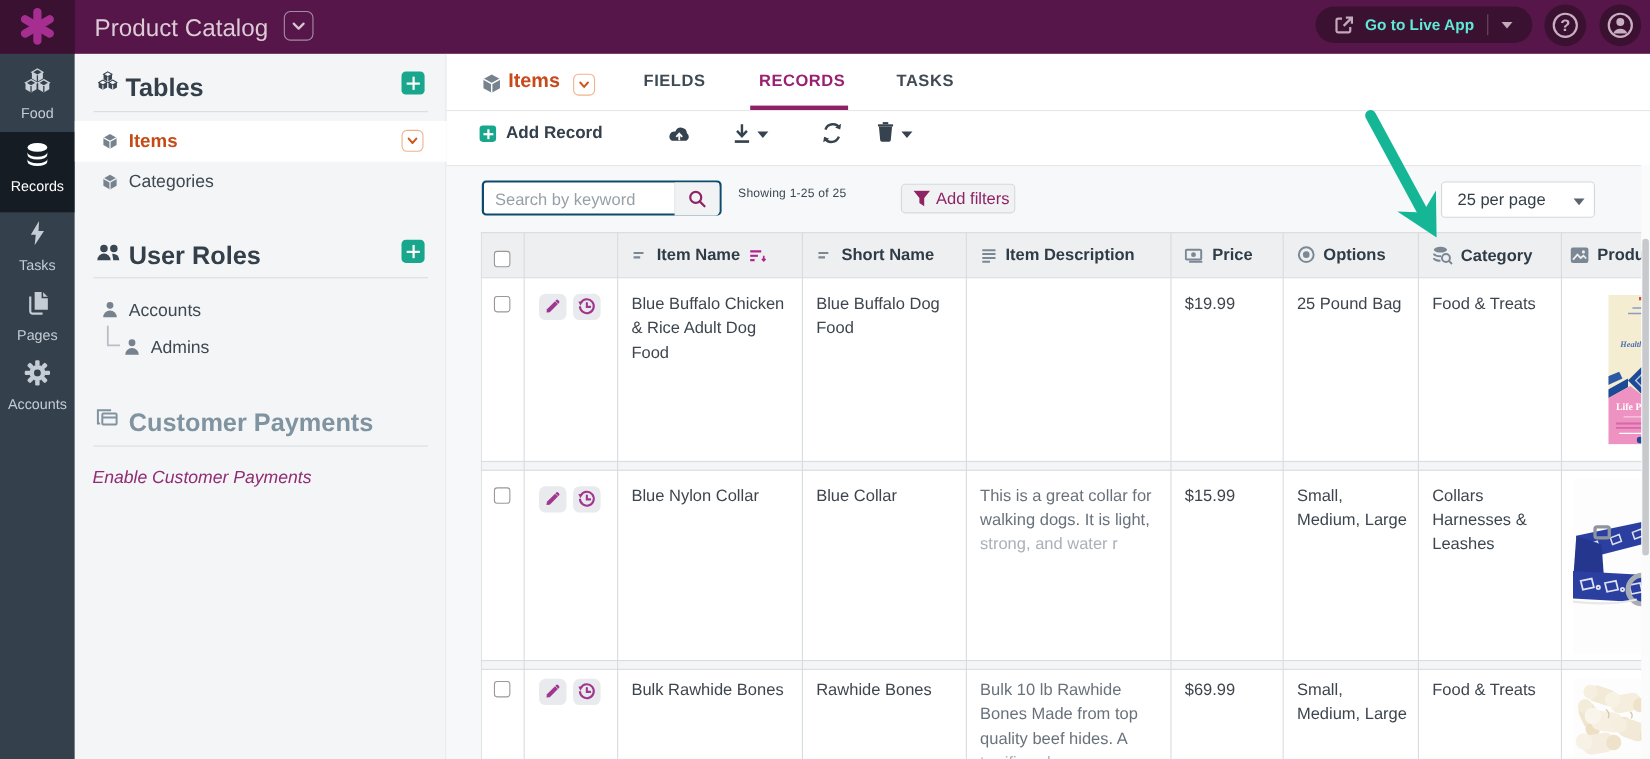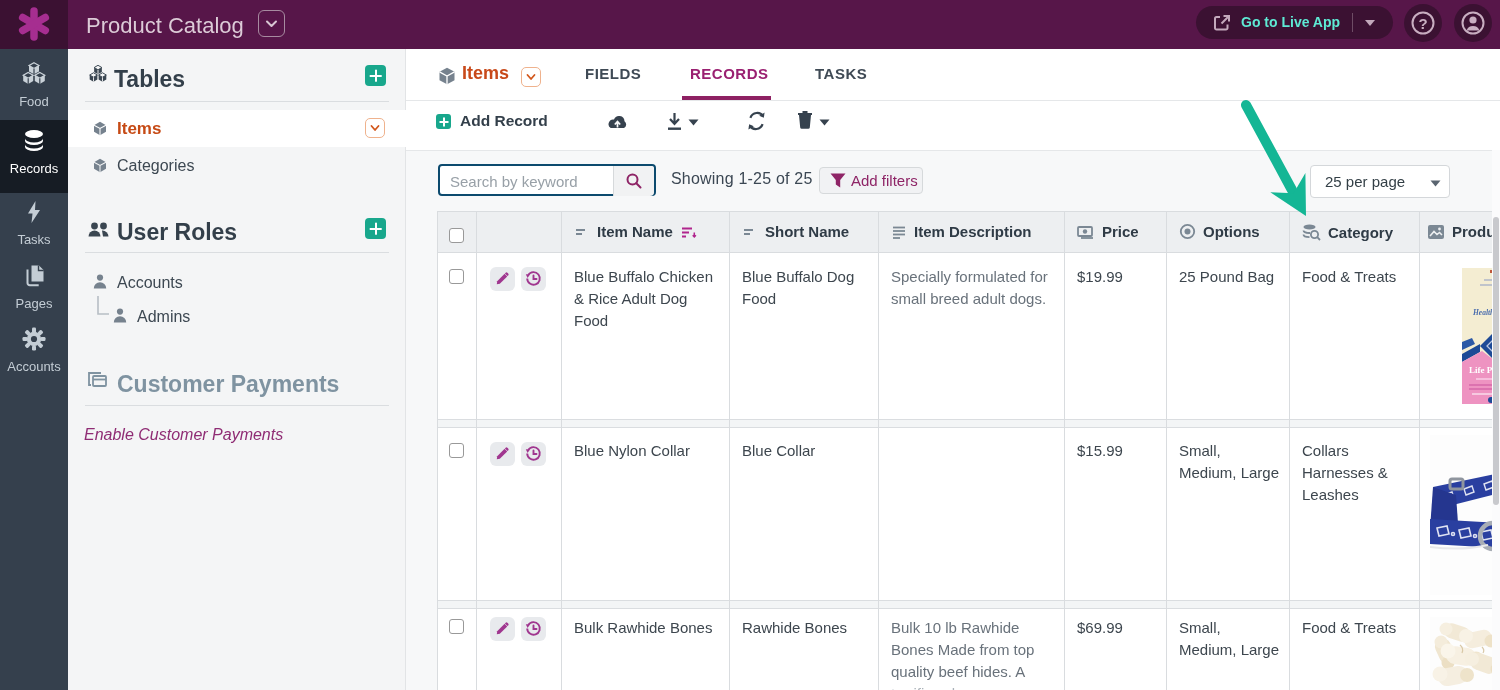--- a/index.html
+++ b/index.html
@@ -46,21 +46,21 @@
   #tab-underline { position:absolute; left:276px; top:47px; width:89px; height:4px; background:#8e2163; }
   #itemstab { position:absolute; left:56px; top:14px; font-size:18px; font-weight:bold; color:#c8491a; }
   #itemstabchev { position:absolute; left:115px; top:18px; width:20px; height:20px; border:1px solid #efb28d; border-radius:5px; }
   #addrec { position:absolute; left:54px; top:63px; font-size:15.5px; font-weight:bold; color:#333f4a; }
   #greyzone { position:absolute; left:0; top:101px; width:1094px; height:540px; background:#f7f8f9; border-top:1px solid #e5e7e9; }
 
   
   #searchwrap { position:absolute; left:32px; top:115px; width:218px; height:32px; border:2px solid #0c4a6e; border-radius:4px; background:#fff; }
   #searchwrap .ph { position:absolute; left:10px; top:7px; font-size:15px; color:#98a0a7; }
   #searchbtn { position:absolute; right:0; top:0; width:41px; height:30px; background:#f1f2f3; border-left:1px solid #d6d9db; border-radius:0 4px 4px 0; }
-  #showing { position:absolute; left:265px; top:121px; font-size:16px; font-weight:normal; color:#3b4753; letter-spacing:0.2px; }
+  #showing { position:absolute; left:265px; top:121px; font-size:11px; font-weight:normal; color:#3b4753; letter-spacing:0.2px; }
   #addfilters { position:absolute; left:413px; top:118px; width:104px; height:27px; background:#f1f2f4; border:1px solid #d6d9db; border-radius:4px; }
   #addfilters .t { position:absolute; left:31px; top:4px; font-size:15px; color:#8e2466; }
   #perpage { position:absolute; left:904px; top:116px; width:140px; height:33px; background:#fff; border:1px solid #d4d7da; border-radius:4px; }
   #perpage .t { position:absolute; left:14px; top:7px; font-size:15px; color:#333f46; }
 
   
   #tbl { position:absolute; left:437px; top:211px; width:1063px; height:479px; background:#fff; overflow:hidden; }
   .hdr-in { display:flex; align-items:center; gap:7px; padding:12px 0 0 13px; font-size:15px; font-weight:bold; color:#2f3b46; }
   .hdr-in .hic { flex:0 0 auto; }
   .celltx { font-size:15px; color:#3d464e; line-height:22px; white-space:nowrap; }
@@ -411,21 +411,20 @@
       </div>
 <div class="abtn" style="left:84px;top:56px">
         <span style="position:absolute;left:4px;top:3px"><svg width="17" height="17" viewBox="0 0 17 17">
             <path d="M3.2 5.0 A6.3 6.3 0 1 1 2.2 8.5" fill="none" stroke="#a0368f" stroke-width="1.9"></path>
             <path d="M0.8 4.2 L4.9 4.4 L2.6 7.9 Z" fill="#a0368f"></path>
             <path d="M8.5 5.5 V9 H11.5" fill="none" stroke="#a0368f" stroke-width="1.9" stroke-linecap="round"></path>
           </svg></span>
       </div>
 <div class="celltx abs" style="left:137px;top:55px;width:143px">Blue Buffalo Chicken<br>&amp; Rice Adult Dog<br>Food</div>
 <div class="celltx abs" style="left:305px;top:55px;width:124px">Blue Buffalo Dog<br>Food</div>
-<div class="celltx desc abs" style="left:454px;top:55px;width:161px">Specially formulated for<br>small breed adult dogs.</div>
 <div class="celltx abs" style="left:640px;top:55px;width:77px">$19.99</div>
 <div class="celltx abs" style="left:742px;top:55px;width:98px">25 Pound Bag</div>
 <div class="celltx abs" style="left:865px;top:55px;width:105px">Food &amp; Treats</div>
 <div class="abs" style="left:1025px;top:57px;width:60px;height:136px;overflow:hidden">
 <svg width="60" height="136" viewBox="0 0 60 136">
 <rect x="0" y="0" width="60" height="92" fill="#f4edd2"></rect>
 <rect x="28" y="2" width="32" height="3" fill="#c0563a"></rect>
 <g stroke="#8c9cc4" stroke-width="1.2">
 <line x1="22" y1="12" x2="58" y2="12"></line>
             <line x1="18" y1="17" x2="58" y2="17"></line>
@@ -459,20 +458,21 @@
       </div>
 <div class="abtn" style="left:84px;top:231px">
         <span style="position:absolute;left:4px;top:3px"><svg width="17" height="17" viewBox="0 0 17 17">
             <path d="M3.2 5.0 A6.3 6.3 0 1 1 2.2 8.5" fill="none" stroke="#a0368f" stroke-width="1.9"></path>
             <path d="M0.8 4.2 L4.9 4.4 L2.6 7.9 Z" fill="#a0368f"></path>
             <path d="M8.5 5.5 V9 H11.5" fill="none" stroke="#a0368f" stroke-width="1.9" stroke-linecap="round"></path>
           </svg></span>
       </div>
 <div class="celltx abs" style="left:137px;top:229px;width:143px">Blue Nylon Collar</div>
 <div class="celltx abs" style="left:305px;top:229px;width:124px">Blue Collar</div>
+<div class="celltx desc abs" style="left:454px;top:229px;width:161px">This is a great collar for<br>walking dogs. It is light,<br><span class="fade">strong, and water r</span></div>
 <div class="celltx abs" style="left:640px;top:229px;width:77px">$15.99</div>
 <div class="celltx abs" style="left:742px;top:229px;width:98px">Small,<br>Medium, Large</div>
 <div class="celltx abs" style="left:865px;top:229px;width:105px">Collars<br>Harnesses &amp;<br>Leashes</div>
 <div class="abs" style="left:993px;top:224px;width:70px;height:160px;overflow:hidden">
 <svg width="70" height="160" viewBox="0 0 70 160">
 <rect width="70" height="160" fill="#fdfdfd"></rect>
 <polygon points="3,52 70,38 70,58 7,74" fill="#2a3fa0"></polygon>
 <g fill="none" stroke="#dfe2f2" stroke-width="1.4">
 <path d="M14 60 l8 -3 l2 6 l-8 3 z"></path>
 <path d="M34 54 l8 -3 l2 6 l-8 3 z"></path>

